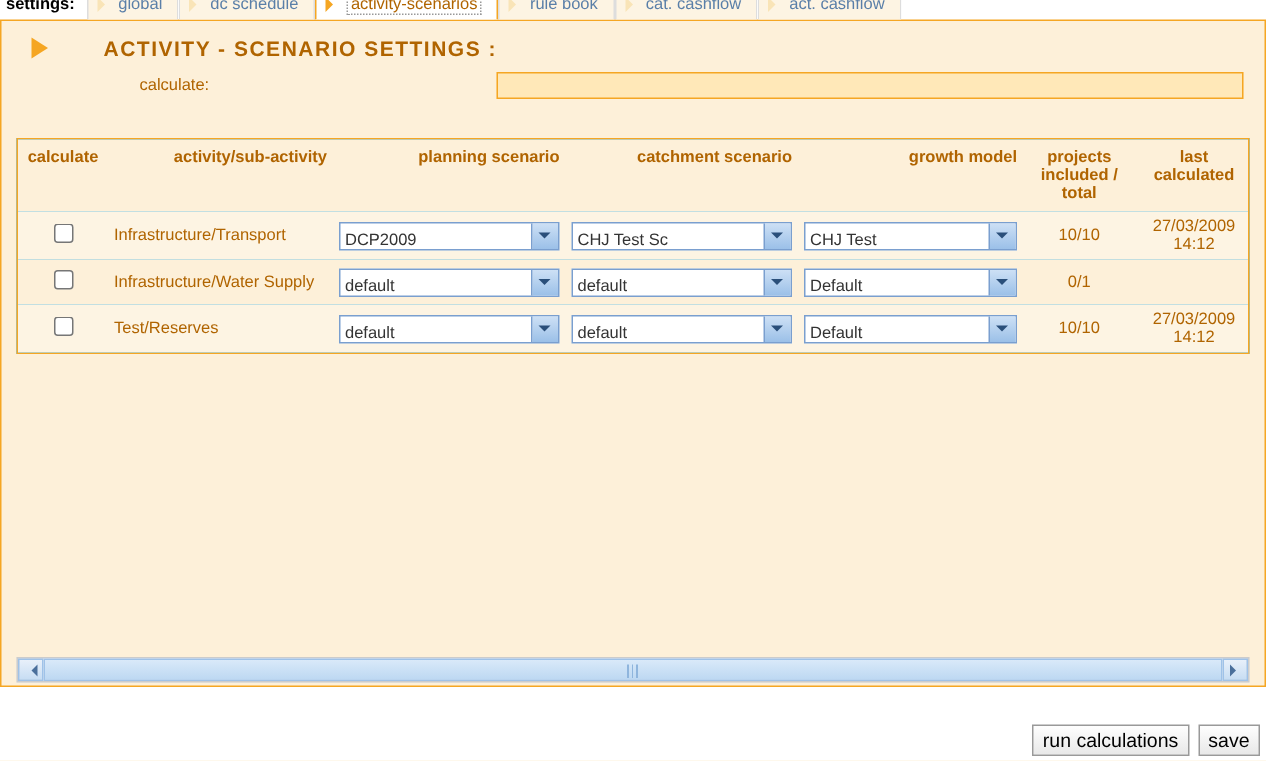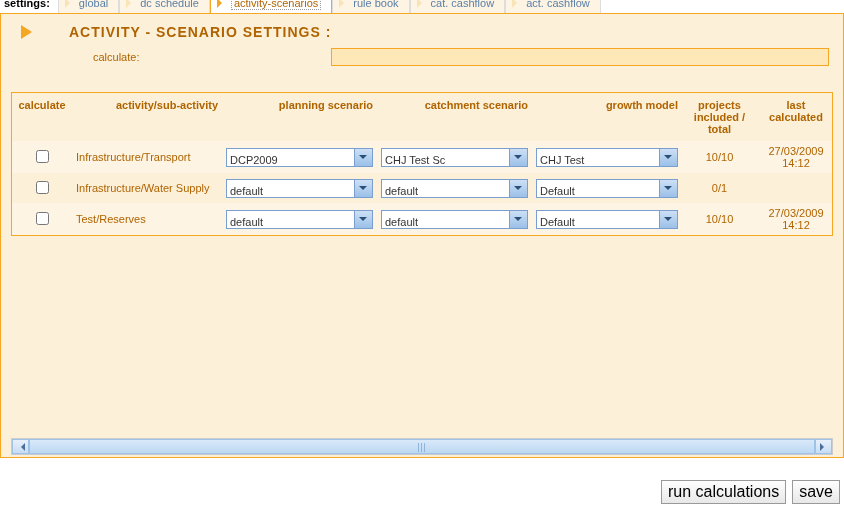--- a/index.html
+++ b/index.html
@@ -199,21 +199,21 @@
 .footer {
   position: absolute;
   bottom: 3px; right: 4px;
   display: flex;
   gap: 6px;
 }
 .btn {
   border: 1px solid #999;
   background: linear-gradient(#fefefe, #e8e8e8);
   padding: 2px 6px;
-  font-size: 16px;
+  font-size: 13px;
   cursor: pointer;
 }
 </style>
 </head>
 <body>
 
 <div class="tabbar">
   <span class="settings-label">settings:</span>
   <div class="tab">
     <span class="tab-arrow inactive"></span>

